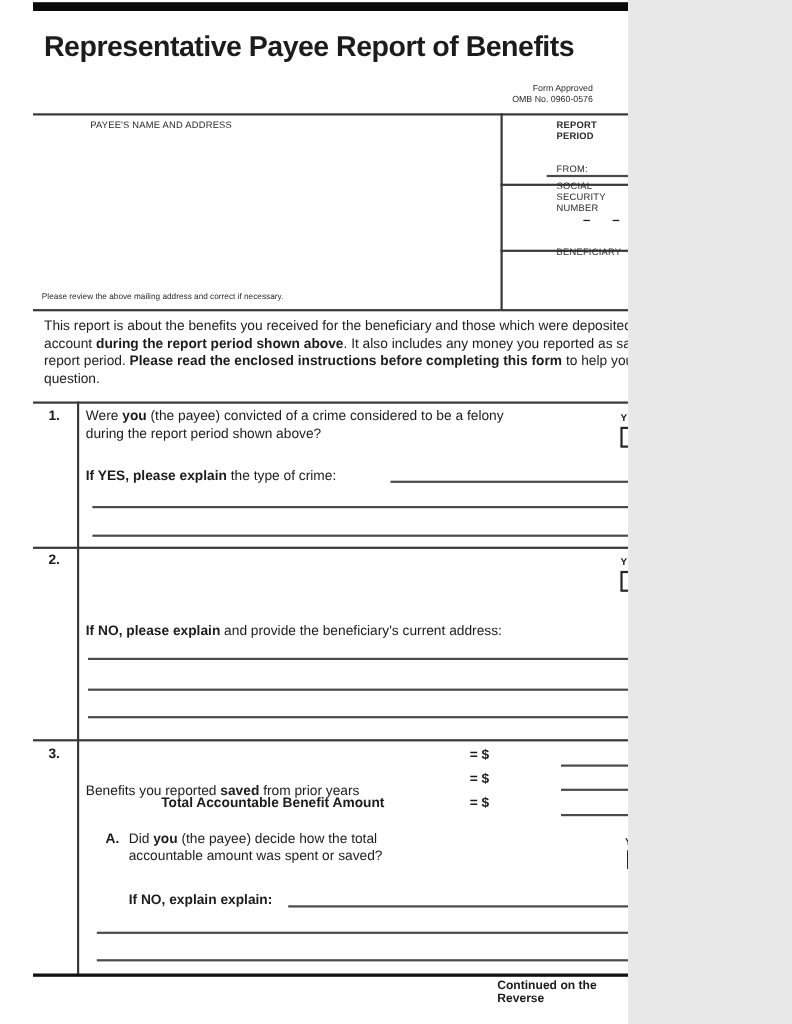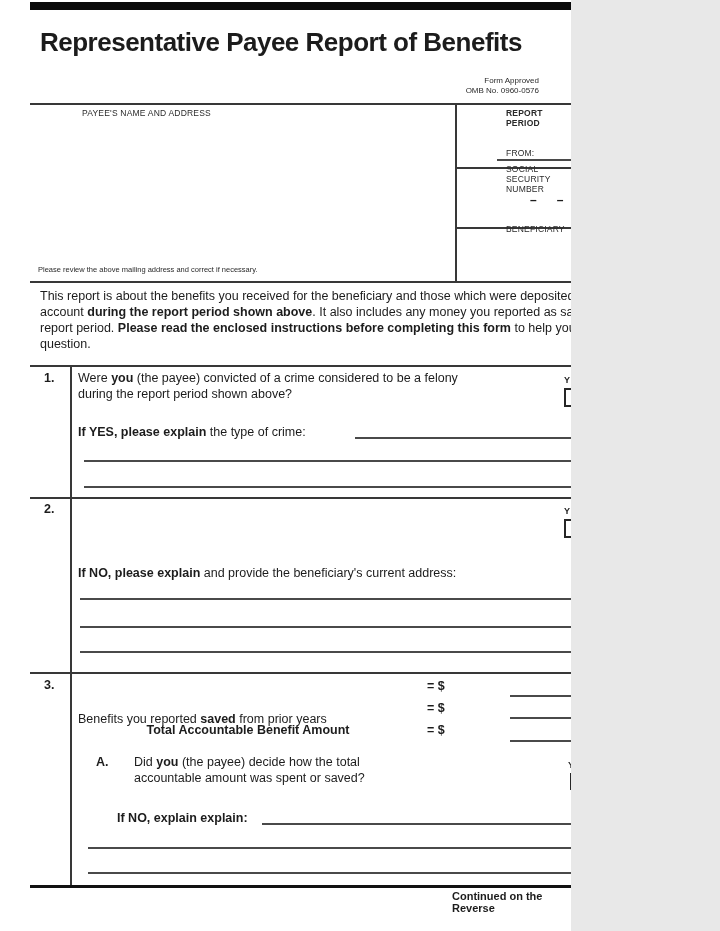--- a/index.html
+++ b/index.html
@@ -105,21 +105,21 @@
 
   <div class="abs qtext" style="left:78px;top:700px;width:340px;margin-top:11px;"><span>Benefits you reported </span><b>saved</b><span> from prior years</span></div>
   <div class="abs qtext" style="left:427px;top:700px;font-weight:bold;">= $</div>
   <div class="ansline" style="left:510px;top:716px;width:172px;"></div>
 
   <div class="abs qtext" style="left:78px;top:722px;width:340px;text-align:center;"><span></span><b>Total Accountable Benefit Amount</b><span></span></div>
   <div class="abs qtext" style="left:427px;top:722px;font-weight:bold;">= $</div>
   <div class="ansline" style="left:510px;top:739px;width:172px;"></div>
 
   <div class="abs qnum" style="left:96px;top:755px;">A.</div>
-  <div class="abs qtext" style="left:117px;top:754px;width:280px;margin-left:17px;"><span>Did </span><b>you</b><span> (the payee) decide how the total accountable amount was spent or saved?</span></div>
+  <div class="abs qtext" style="left:117px;top:754px;width:280px;"><span>Did </span><b>you</b><span> (the payee) decide how the total accountable amount was spent or saved?</span></div>
   <div class="yn" style="left:553px;top:760px;gap:44px;">
     <div class="yncol">
       <span class="ynlabel">YES</span>
       <span class="cb small"></span>
     </div>
     <div class="yncol">
       <span class="ynlabel">NO</span>
       <span class="cb small"></span>
     </div>
   </div>

